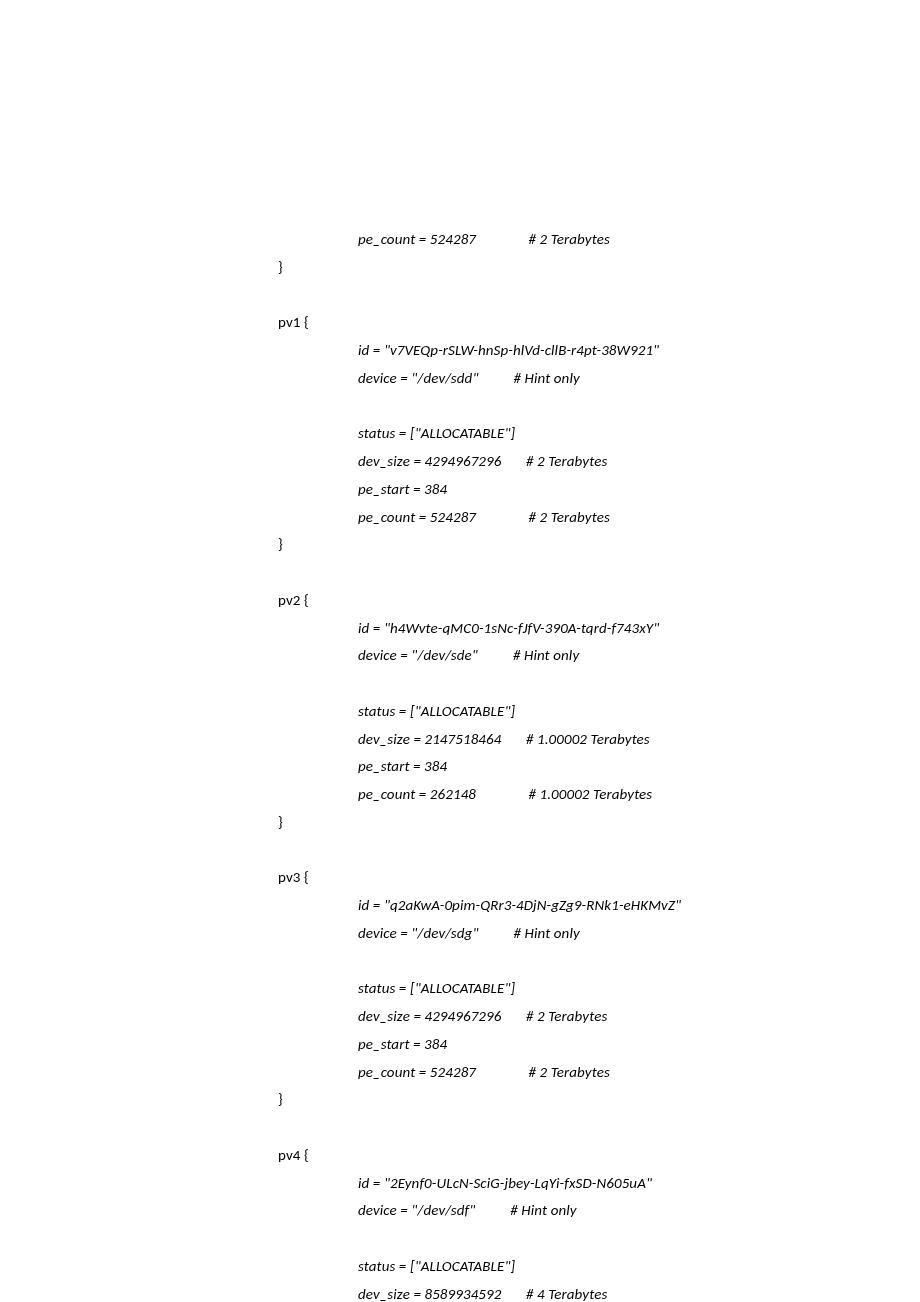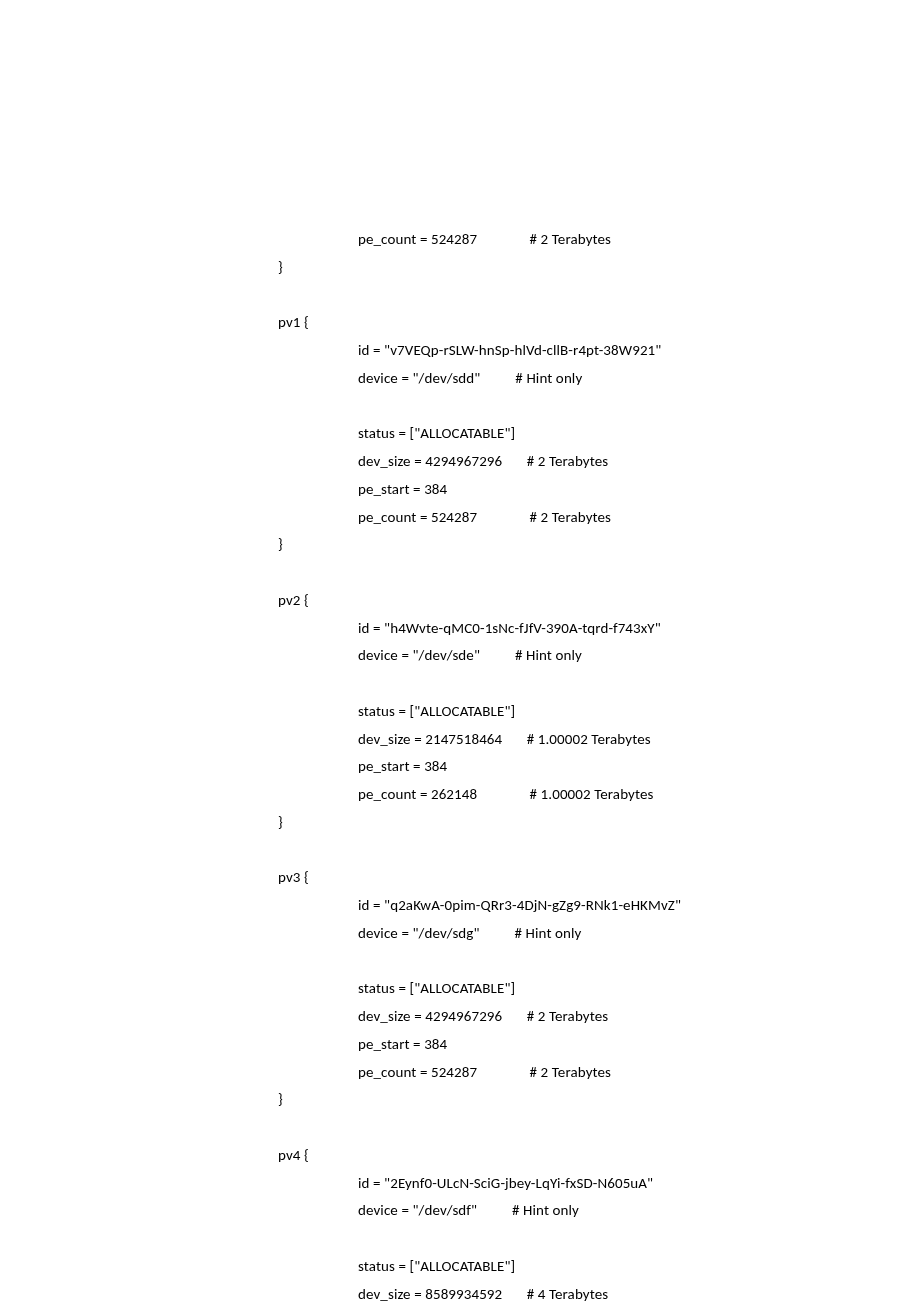--- a/index.html
+++ b/index.html
@@ -15,21 +15,21 @@
     line-height: 1.85;
     white-space: pre;
     padding-top: 115px;
     padding-left: 0;
     letter-spacing: 0.1px;
   }
   .code-block {
     margin: 0;
   }
   .indent-1 { padding-left: 278px; }
-  .indent-2 { padding-left: 358px; }
+  .indent-2 { padding-left: 358px; font-style: italic; }
   .line { display: block; }
 </style>
 </head>
 <body>
 
 
 
 <div class="code-block" id="code-container"><span class="line indent-2">pe_count = 524287               # 2 Terabytes</span><span class="line indent-1">}</span><span class="line indent-1">&nbsp;</span><span class="line indent-1">pv1 {</span><span class="line indent-2">id = "v7VEQp-rSLW-hnSp-hlVd-cllB-r4pt-38W921"</span><span class="line indent-2">device = "/dev/sdd"          # Hint only</span><span class="line indent-2">&nbsp;</span><span class="line indent-2">status = ["ALLOCATABLE"]</span><span class="line indent-2">dev_size = 4294967296       # 2 Terabytes</span><span class="line indent-2">pe_start = 384</span><span class="line indent-2">pe_count = 524287               # 2 Terabytes</span><span class="line indent-1">}</span><span class="line indent-1">&nbsp;</span><span class="line indent-1">pv2 {</span><span class="line indent-2">id = "h4Wvte-qMC0-1sNc-fJfV-390A-tqrd-f743xY"</span><span class="line indent-2">device = "/dev/sde"          # Hint only</span><span class="line indent-2">&nbsp;</span><span class="line indent-2">status = ["ALLOCATABLE"]</span><span class="line indent-2">dev_size = 2147518464       # 1.00002 Terabytes</span><span class="line indent-2">pe_start = 384</span><span class="line indent-2">pe_count = 262148               # 1.00002 Terabytes</span><span class="line indent-1">}</span><span class="line indent-1">&nbsp;</span><span class="line indent-1">pv3 {</span><span class="line indent-2">id = "q2aKwA-0pim-QRr3-4DjN-gZg9-RNk1-eHKMvZ"</span><span class="line indent-2">device = "/dev/sdg"          # Hint only</span><span class="line indent-2">&nbsp;</span><span class="line indent-2">status = ["ALLOCATABLE"]</span><span class="line indent-2">dev_size = 4294967296       # 2 Terabytes</span><span class="line indent-2">pe_start = 384</span><span class="line indent-2">pe_count = 524287               # 2 Terabytes</span><span class="line indent-1">}</span><span class="line indent-1">&nbsp;</span><span class="line indent-1">pv4 {</span><span class="line indent-2">id = "2Eynf0-ULcN-SciG-jbey-LqYi-fxSD-N605uA"</span><span class="line indent-2">device = "/dev/sdf"          # Hint only</span><span class="line indent-2">&nbsp;</span><span class="line indent-2">status = ["ALLOCATABLE"]</span><span class="line indent-2">dev_size = 8589934592       # 4 Terabytes</span></div>
 
 

